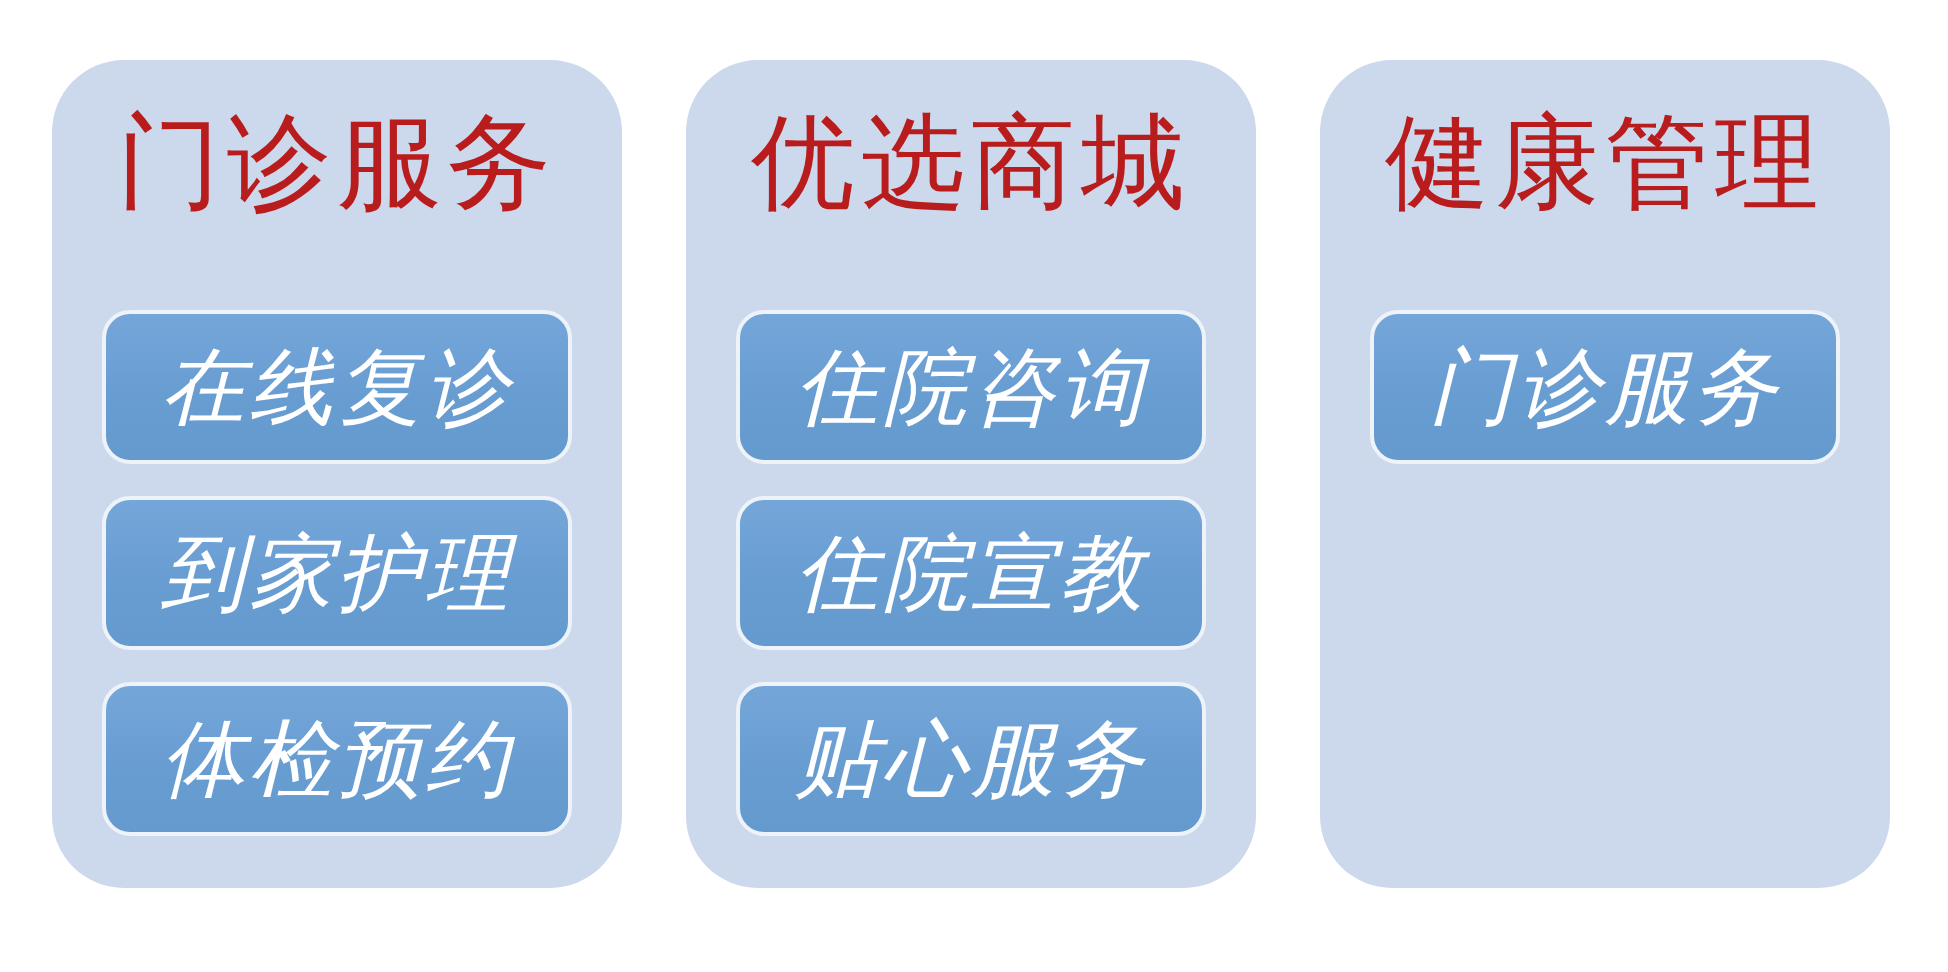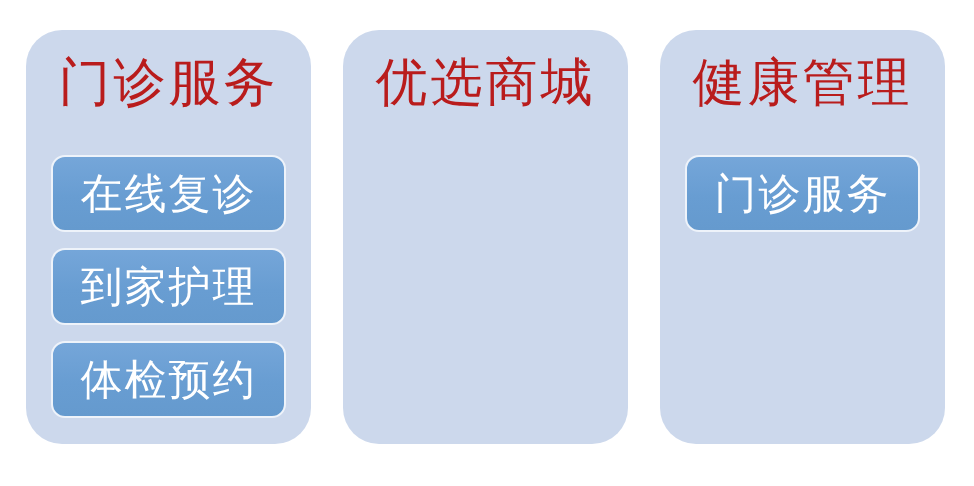--- a/index.html
+++ b/index.html
@@ -37,20 +37,21 @@
     letter-spacing: 3px;
     text-align: center;
     white-space: nowrap;
     font-weight: 400;
   }
   .btn-stack {
     margin-top: 45px;
     display: flex;
     flex-direction: column;
     gap: 16px;
+    font-style: italic;
   }
   .service-btn {
     box-sizing: border-box;
     width: 235px;
     height: 77px;
     background: linear-gradient(180deg, #75a6d9 0%, #689dd2 55%, #659ace 100%);
     border: 2px solid #eef3fa;
     border-radius: 14px;
     color: #ffffff;
     font-size: 42px;
@@ -72,20 +73,25 @@
     <div class="panel-title">门诊服务</div>
     <div class="btn-stack">
       <div class="service-btn">在线复诊</div>
       <div class="service-btn">到家护理</div>
       <div class="service-btn">体检预约</div>
     </div>
   </div>
 
   <div class="panel">
     <div class="panel-title">优选商城</div>
+    <div class="btn-stack">
+      <div class="service-btn">住院咨询</div>
+      <div class="service-btn">住院宣教</div>
+      <div class="service-btn">贴心服务</div>
+    </div>
   </div>
 
   <div class="panel">
     <div class="panel-title">健康管理</div>
     <div class="btn-stack">
       <div class="service-btn">门诊服务</div>
     </div>
   </div>
 
 </div>

